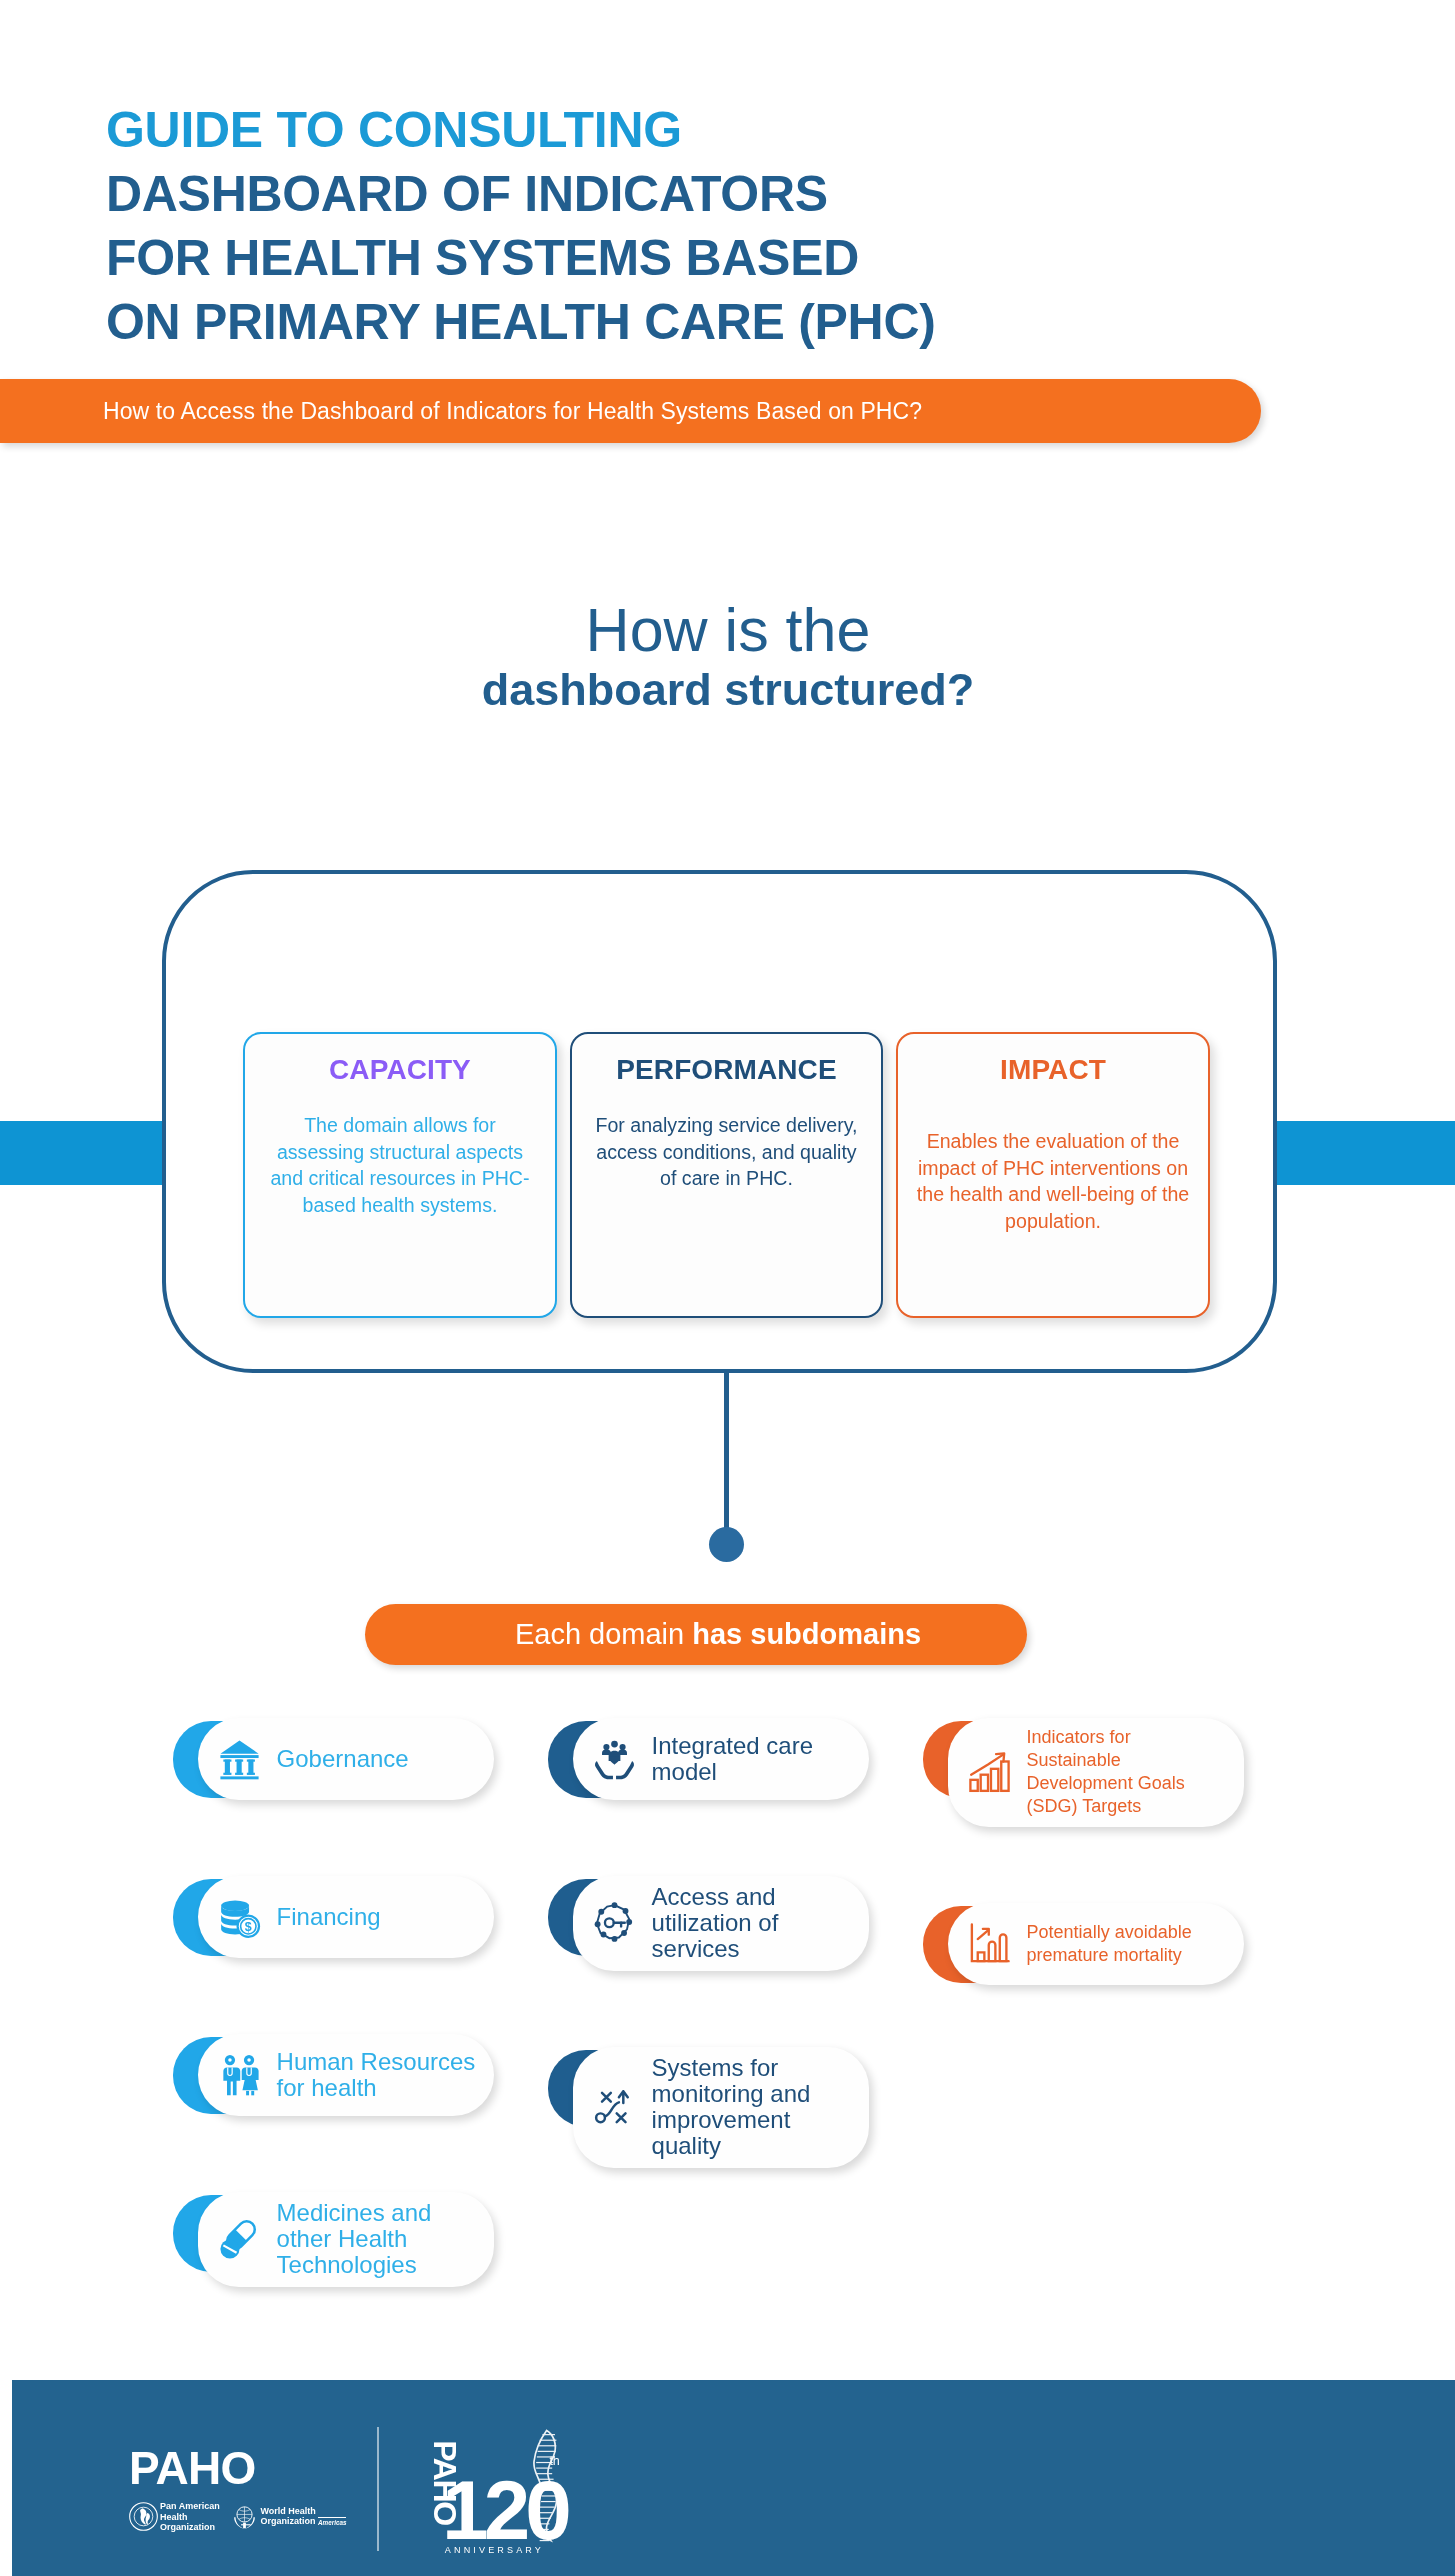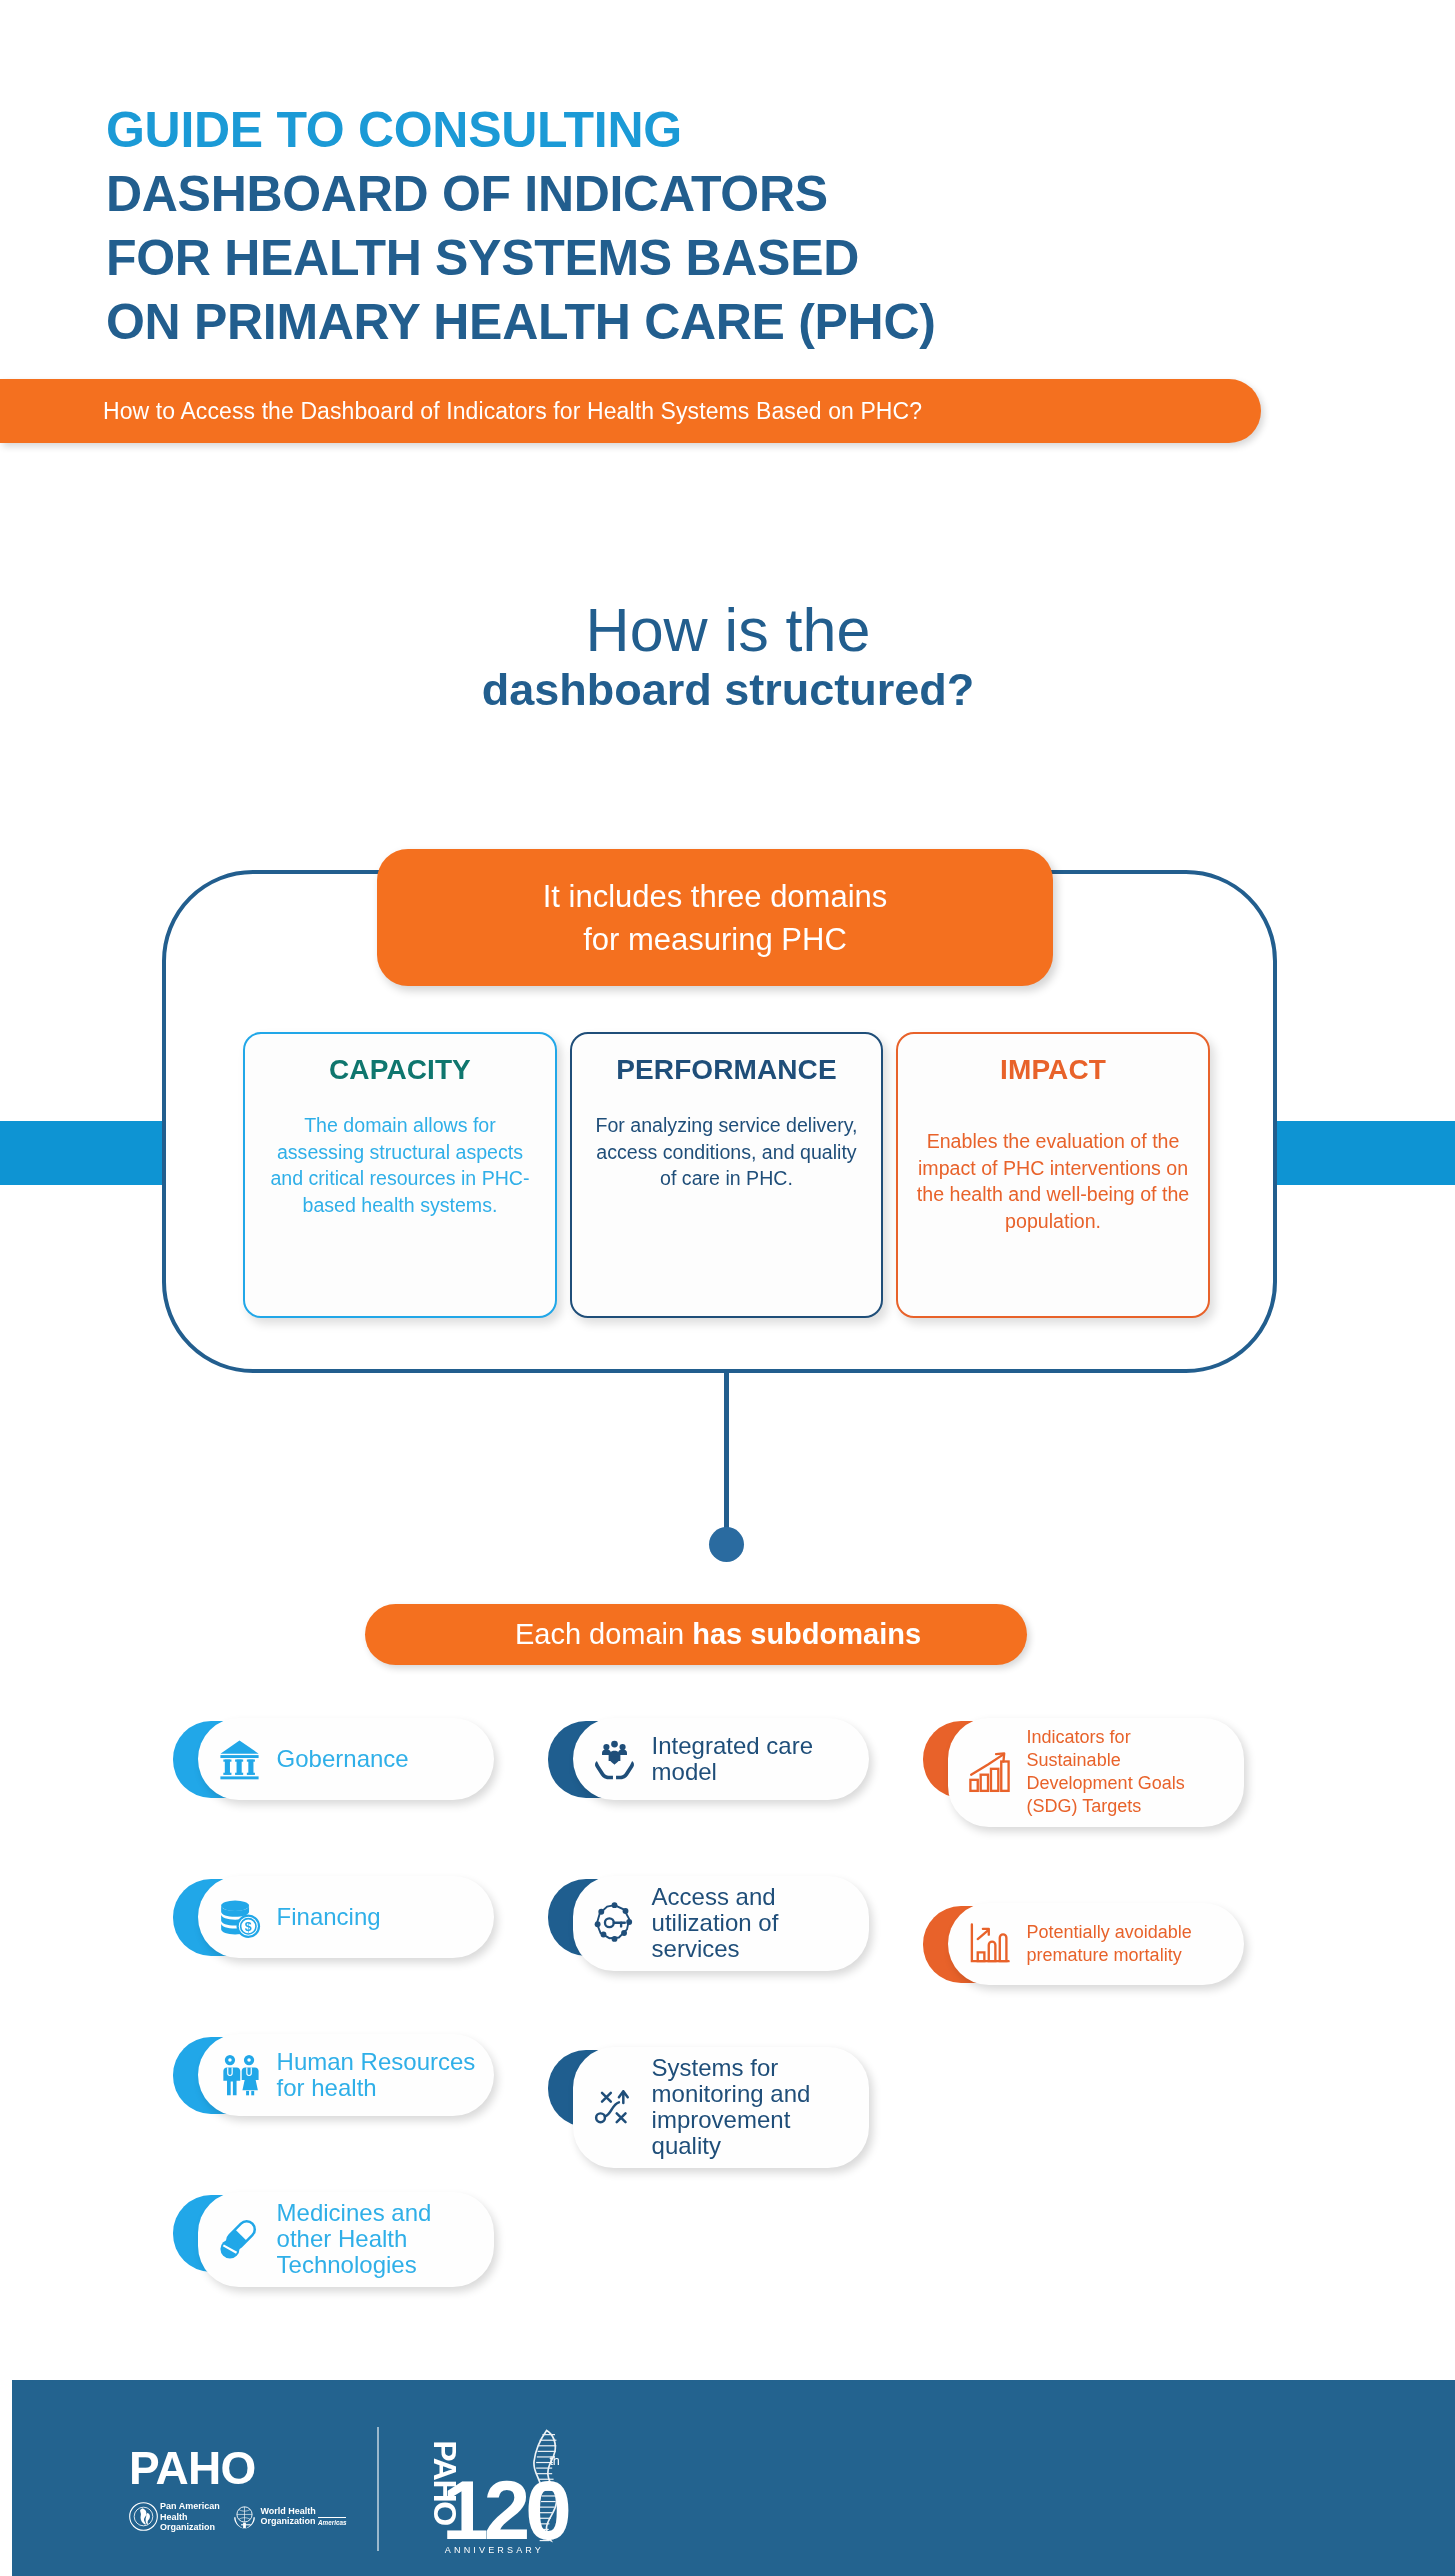--- a/index.html
+++ b/index.html
@@ -132,21 +132,21 @@
   }
   .dcard.capacity    { border: 2.8px solid #21A7E8; }
   .dcard.performance { border: 2.8px solid #1F4E79; }
   .dcard.impact      { border: 2.8px solid #E8622A; }
   .dcard-title {
     font-weight: bold;
     font-size: 28px;
     letter-spacing: 0.1px;
     margin-bottom: 26.5px;
   }
-  .dcard.capacity .dcard-title    { color: #0f766e; }
+  .dcard.capacity .dcard-title    { color: #8b5cf6; }
   .dcard.performance .dcard-title { color: #1F4E79; }
   .dcard.impact .dcard-title      { color: #E8622A; }
   .dcard-body {
     font-size: 19.6px;
     line-height: 26.5px;
   }
   .dcard.capacity .dcard-body    { color: #2FAFE8; }
   .dcard.performance .dcard-body { color: #1F4E79; }
   .dcard.impact .dcard-body      { color: #E8622A; margin-top: 16px; }
 
@@ -326,24 +326,20 @@
   <div class="section-q">
     <div class="section-q-l1">How is the</div>
     <div class="section-q-l2">dashboard structured?</div>
   </div>
 
   <div class="band left"></div>
   <div class="band right"></div>
 
   <div class="domains-shell"></div>
 
-  <div class="domains-pill">
-    <div class="domains-pill-line">It includes three domains</div>
-    <div class="domains-pill-line">for measuring PHC</div>
-  </div>
 
   <div class="cards-row">
     <div class="dcard capacity">
       <div class="dcard-title">CAPACITY</div>
       <div class="dcard-body">The domain allows for assessing structural aspects and critical resources in PHC-based health systems.</div>
     </div>
     <div class="dcard performance">
       <div class="dcard-title">PERFORMANCE</div>
       <div class="dcard-body">For analyzing service delivery, access conditions, and quality of care in PHC.</div>
     </div>

